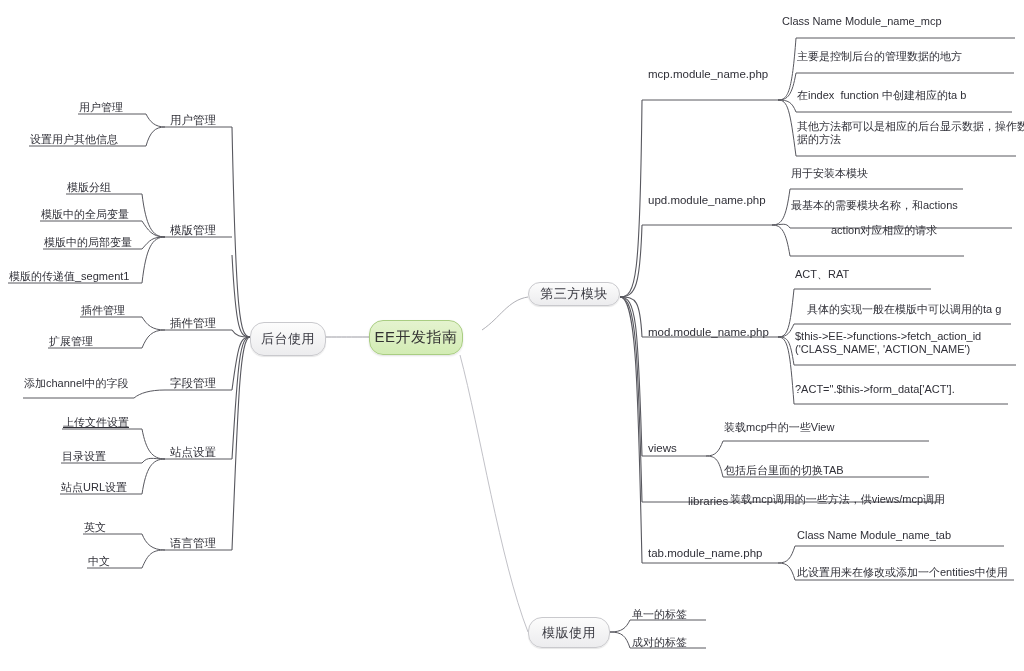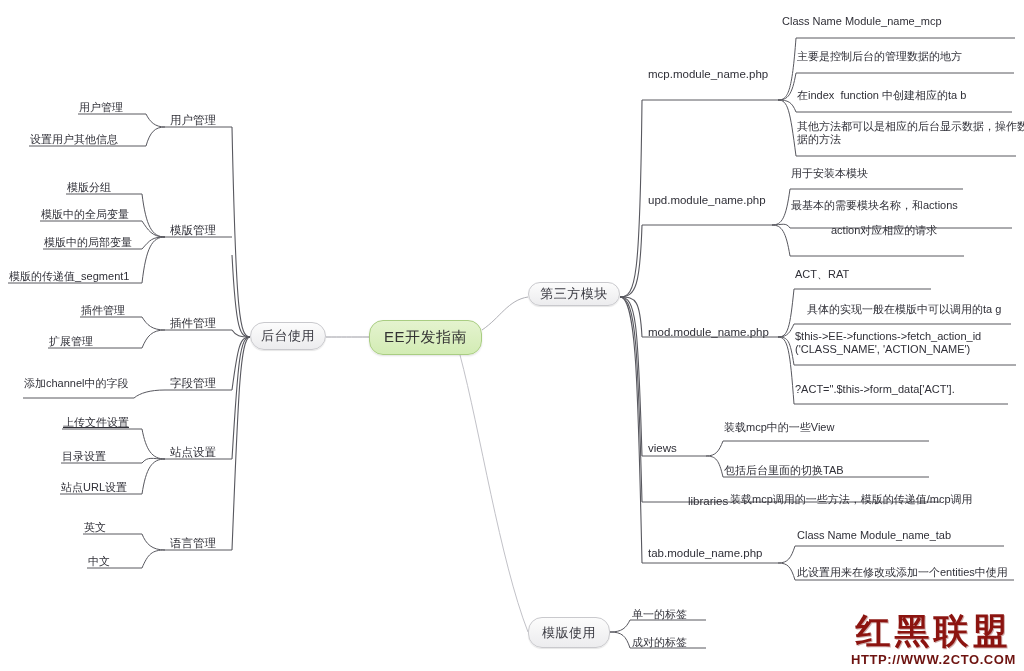--- a/index.html
+++ b/index.html
@@ -144,25 +144,25 @@
       <path d="M642 563 L 778 563"></path>
       <path d="M778 563 C 788 563, 791 558, 795 546 L 1004 546"></path>
       <path d="M778 563 C 788 563, 791 567, 795 580 L 1014 580"></path>
 
       <path d="M610 632 C 622 632, 626 628, 630 620 L 706 620"></path>
       <path d="M610 632 C 622 632, 626 636, 630 648 L 706 648"></path>
 
     </g>
   </svg>
 
-  <div class="capsule green" style="left:369px;top:320px;width:113px;height:35px;">
+  <div class="capsule green" style="left:369px;top:320px;width:94px;height:35px;">
     <span>EE开发指南</span>
   </div>
 
-  <div class="capsule grey" style="left:250px;top:322px;width:76px;height:28px;">
+  <div class="capsule grey" style="left:250px;top:322px;width:76px;height:34px;">
     <span>后台使用</span>
   </div>
 
   <div class="capsule grey" style="left:528px;top:282px;width:92px;height:24px;">
     <span>第三方模块</span>
   </div>
 
   <div class="capsule grey" style="left:528px;top:617px;width:82px;height:31px;">
     <span>模版使用</span>
   </div>
@@ -210,27 +210,23 @@
   <div class="label leaf" style="left:795px;top:303px;margin-left:12px;">具体的实现一般在模版中可以调用的ta g</div>
   <div class="label leaf" style="left:795px;top:330px;">$this-&gt;EE-&gt;functions-&gt;fetch_action_id
 ('CLASS_NAME', 'ACTION_NAME')</div>
   <div class="label leaf" style="left:795px;top:383px;">?ACT=".$this-&gt;form_data['ACT'].</div>
 
   <div class="label branch" style="left:648px;top:442px;">views</div>
   <div class="label leaf" style="left:724px;top:421px;">装载mcp中的一些View</div>
   <div class="label leaf" style="left:724px;top:464px;">包括后台里面的切换TAB</div>
 
   <div class="label branch" style="left:648px;top:495px;padding-left:40px;">libraries</div>
-  <div class="label leaf" style="left:730px;top:493px;">装载mcp调用的一些方法，模版的传递值/mcp调用</div>
+  <div class="label leaf" style="left:730px;top:493px;">装载mcp调用的一些方法，供views/mcp调用</div>
 
   <div class="label branch" style="left:648px;top:547px;">tab.module_name.php</div>
   <div class="label leaf" style="left:797px;top:529px;">Class Name Module_name_tab</div>
   <div class="label leaf" style="left:797px;top:566px;">此设置用来在修改或添加一个entities中使用</div>
 
   <div class="label leaf" style="left:632px;top:608px;">单一的标签</div>
   <div class="label leaf" style="left:632px;top:636px;">成对的标签</div>
 
-  <div class="watermark">
-    <div class="wm-cn">红黑联盟</div>
-    <div class="wm-url">HTTP://WWW.2CTO.COM</div>
-  </div>
 
 </div>
 
 </body></html>

